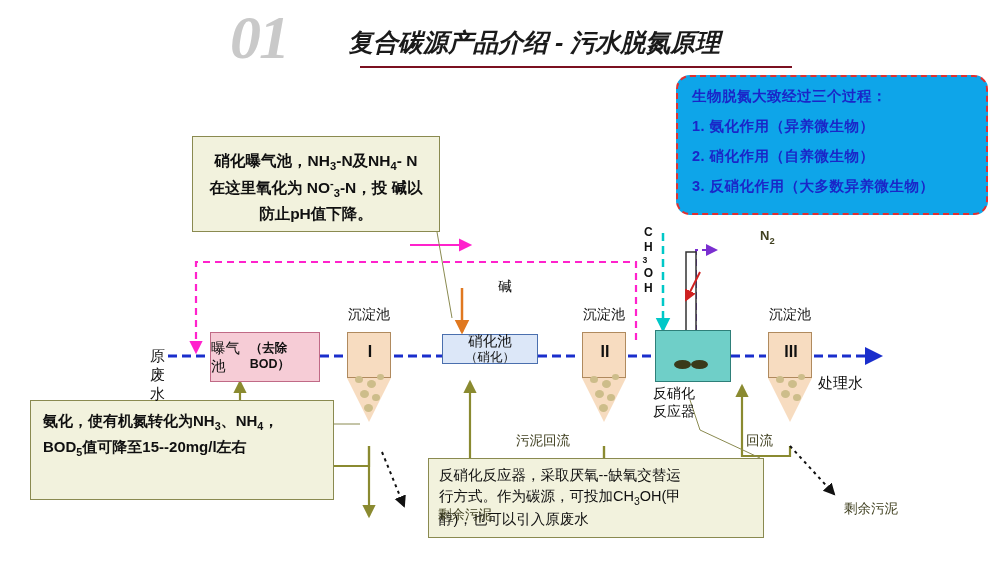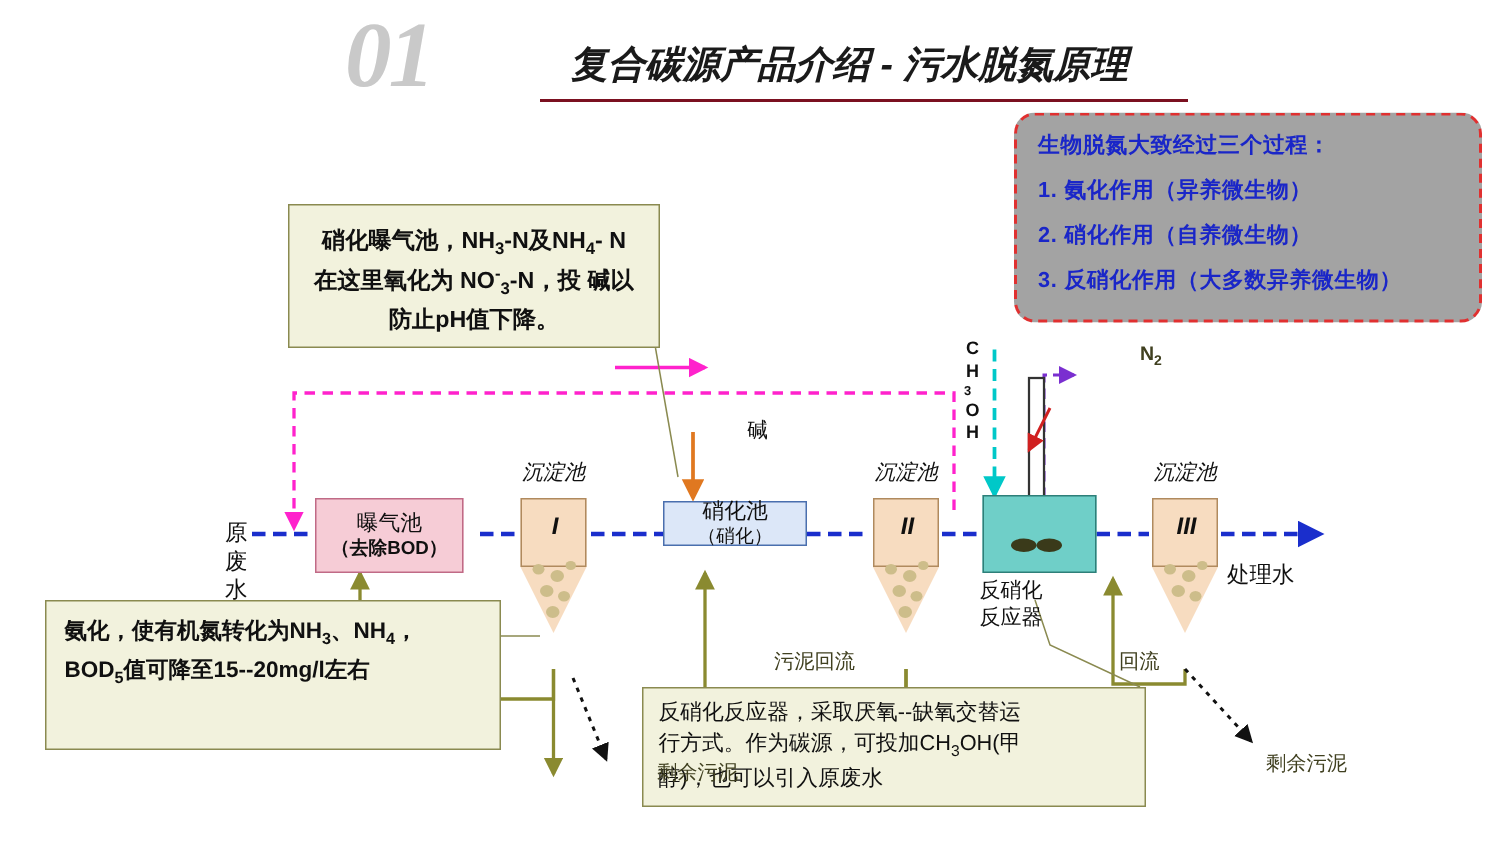--- a/index.html
+++ b/index.html
@@ -10,33 +10,33 @@
     overflow:hidden;
   }
   
   #slide-number{
     position:absolute;left:230px;top:2px;
     font-family:"Liberation Serif","DejaVu Serif",serif;
     font-style:italic;font-weight:bold;font-size:62px;
     color:#c9c9c9;letter-spacing:-2px;
   }
   #title{
-    position:absolute;left:380px;top:26px;
+    position:absolute;left:348px;top:26px;
     font-size:25px;font-weight:bold;font-style:italic;
     color:#1a1a1a;white-space:nowrap;
   }
   #title .sub{font-style:italic;font-weight:bold;}
   #title-underline{
     position:absolute;left:360px;top:66px;width:432px;height:2px;
     background:#7b1020;
   }
   
   #process-box{
     position:absolute;left:676px;top:75px;width:312px;height:140px;
-    border:2px dashed #e03030;border-radius:14px;background:#a3a3a3;
+    border:2px dashed #e03030;border-radius:14px;background:#0ea5e9;
     box-sizing:border-box;padding:10px 12px 0 14px;
   }
   #process-box .line{
     color:#1a26c8;font-weight:bold;font-size:14.5px;margin-bottom:11px;
     letter-spacing:.5px;
   }
   
   .callout{
     position:absolute;background:#f2f2dd;border:1px solid #8a8a50;
     box-sizing:border-box;color:#101010;
@@ -54,23 +54,23 @@
     font-weight:normal;font-size:14.5px;line-height:1.45;
   }
   sub{font-size:.72em;}
   sup{font-size:.72em;}
   
   .lbl{position:absolute;color:#101010;font-size:15px;margin-top:17px;}
   .lbl-small{position:absolute;color:#404020;font-size:13.5px;padding-left:46px;}
   #lbl-raw{left:150px;top:330px;width:22px;line-height:1.25;font-size:15px;color:#101010;}
   #lbl-treated{left:818px;top:357px;font-size:15px;}
   #tank-aeration{
-    position:absolute;left:210px;top:332px;width:99px;height:50px;
+    position:absolute;left:210px;top:332px;width:110px;height:50px;
     background:#f6ccd6;border:1px solid #c06a86;box-sizing:border-box;
-    display:flex;flex-direction:column;align-items:center;justify-content:center;
+    display:flex;flex-direction:row;align-items:center;justify-content:center;
     font-size:14.5px;color:#101010;line-height:1.25;
   }
   #tank-aeration .t2{font-size:12.5px;font-weight:bold;}
   #tank-nitrify{
     position:absolute;left:442px;top:334px;width:96px;height:30px;
     background:#dce7f8;border:1px solid #4a6fae;box-sizing:border-box;
     display:flex;flex-direction:column;align-items:center;justify-content:center;
     font-size:14.5px;color:#101010;line-height:1.25;
   }
   #tank-nitrify .t2{font-size:12.5px;}
@@ -82,21 +82,21 @@
     position:absolute;left:18px;top:24px;width:40px;height:9px;
   }
   #tank-denitrify .dots span{
     display:inline-block;width:17px;height:9px;background:#3a3a1a;border-radius:50%;
   }
   .lbl-denitr{
     position:absolute;left:653px;top:385px;width:60px;font-size:14px;
     line-height:1.25;color:#101010;
   }
   
-  .settler{position:absolute;font-style:italic;}
+  .settler{position:absolute;}
   .settler .body{
     width:44px;height:46px;background:#f7dcc0;border:1px solid #b08a5e;
     box-sizing:border-box;position:relative;overflow:hidden;
   }
   .settler .funnel{
     width:0;height:0;border-left:22px solid transparent;border-right:22px solid transparent;
     border-top:44px solid #f7dcc0;position:relative;
   }
   .settler .funnel::after{
     content:"";position:absolute;left:-22px;top:-44px;width:0;height:0;

